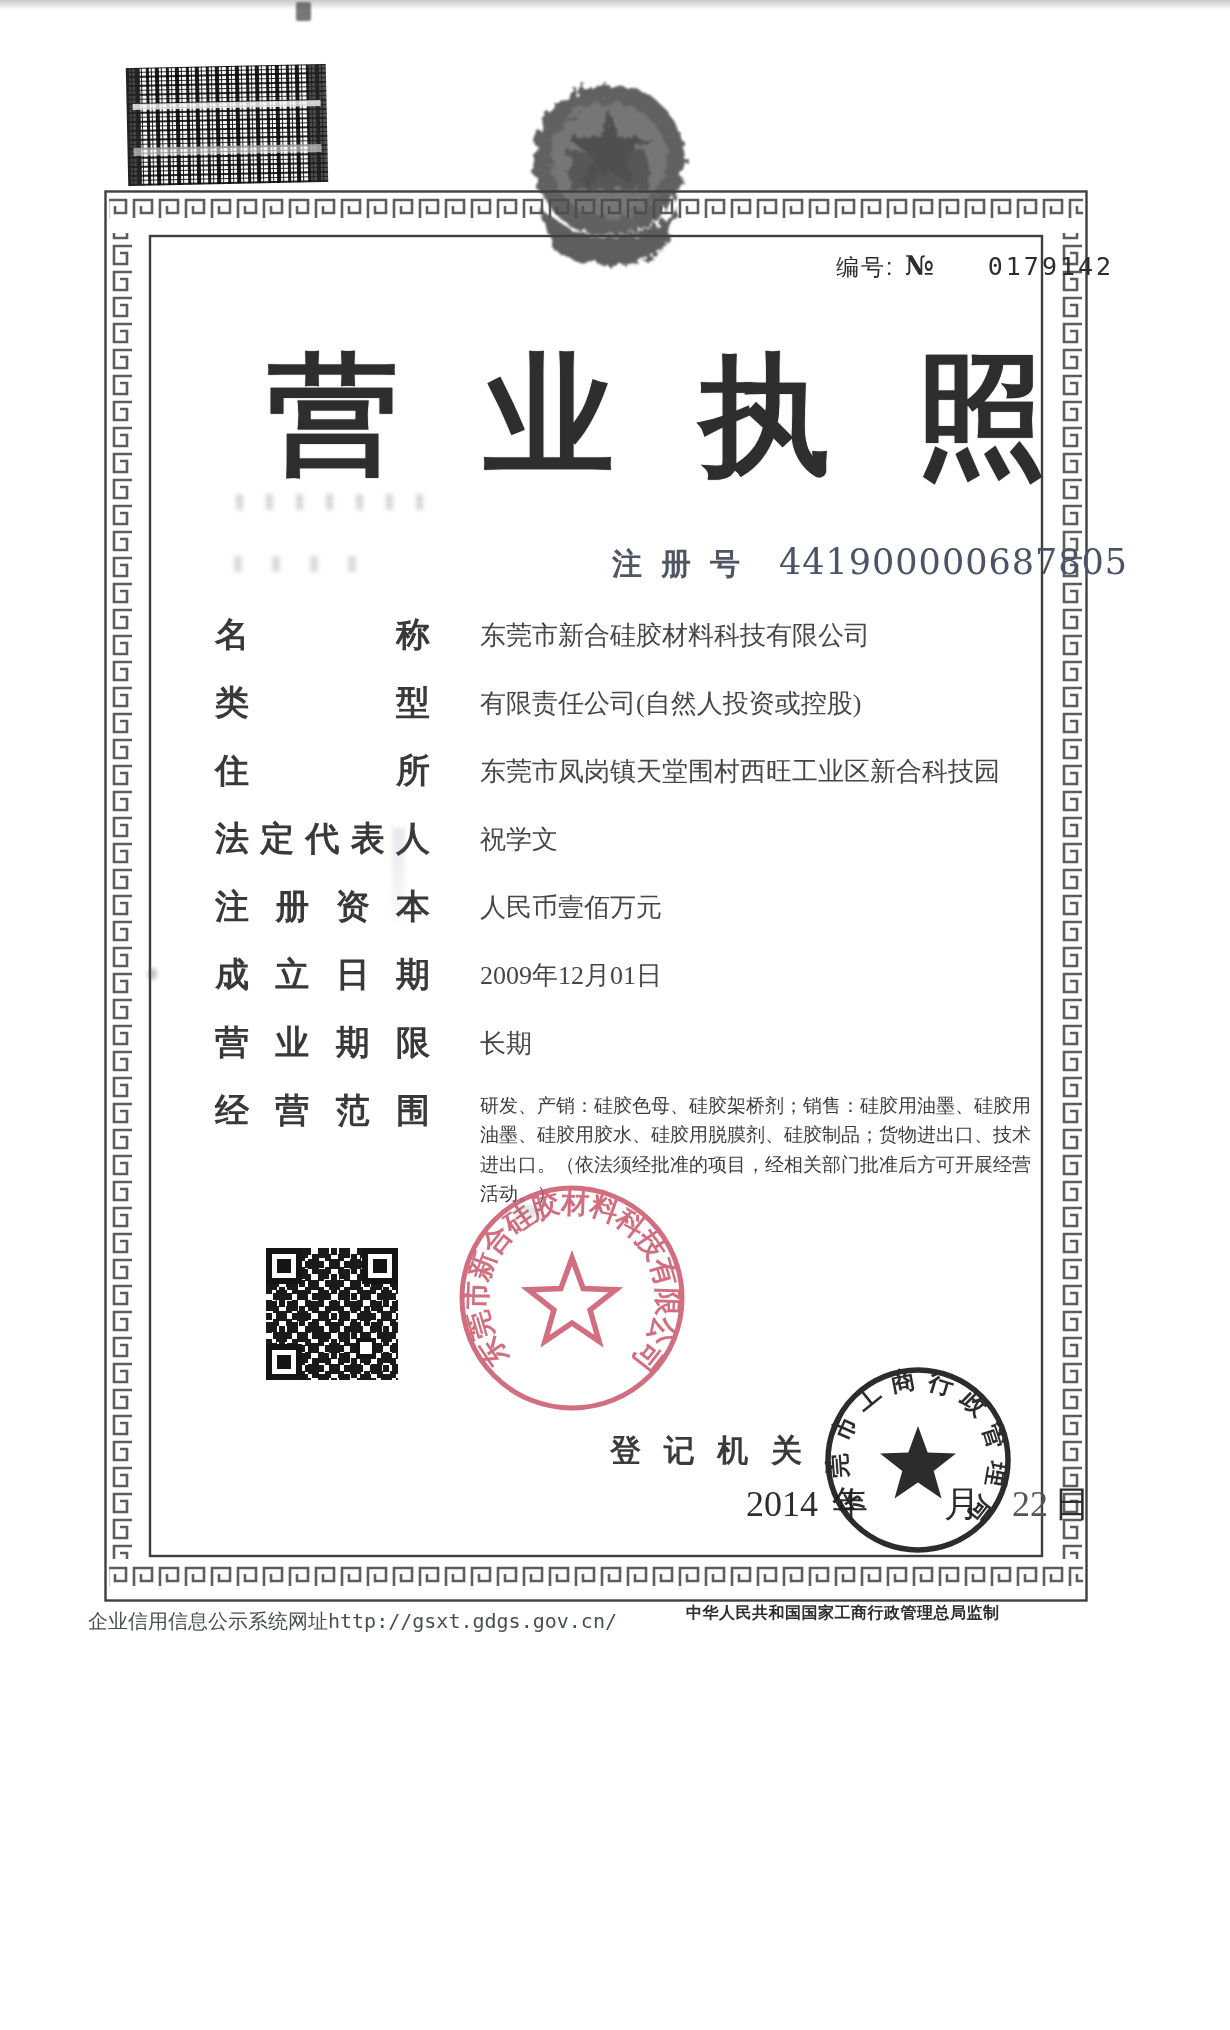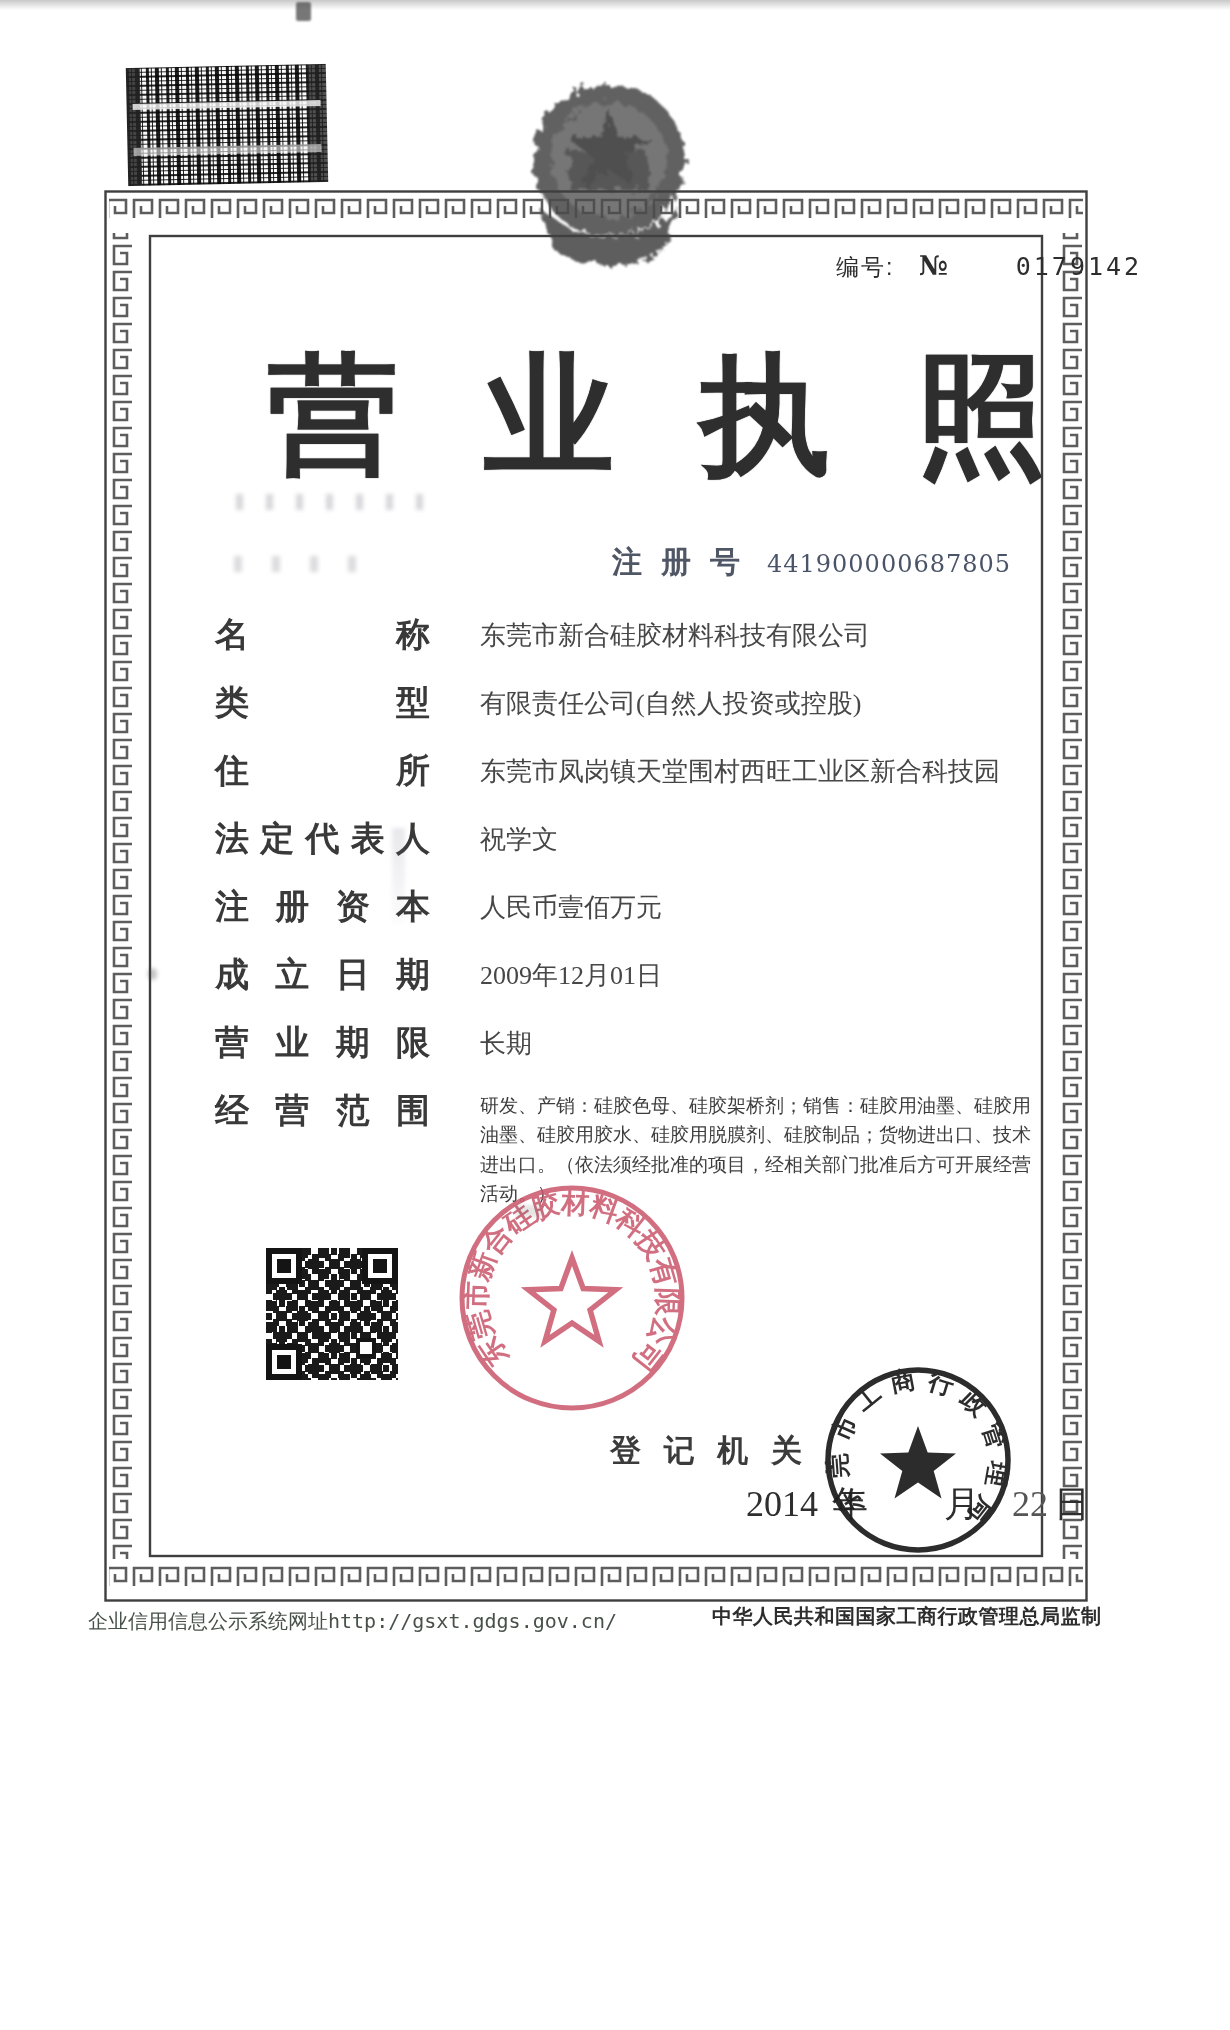--- a/index.html
+++ b/index.html
@@ -20,34 +20,34 @@
         background-blend-mode:multiply;filter:blur(.4px) contrast(.95);}
   .barcode .cut{position:absolute;left:6px;right:6px;height:6px;background:rgba(255,255,255,.8);}
   .barcode .cut.c1{top:36px;} .barcode .cut.c2{top:80px;height:8px;opacity:.7;}
   .barcode .solid{position:absolute;left:0;top:0;width:14px;height:100%;background:#202020;opacity:.85;}
   .barcode .solid.r{left:auto;right:0;width:18px;opacity:.8;}
 
   .emblem{position:absolute;left:506px;top:68px;filter:blur(1.1px) contrast(.92);opacity:.94;}
 
   .frame{position:absolute;left:104px;top:190px;}
 
-  .serial{position:absolute;left:836px;top:250px;display:flex;align-items:baseline;gap:24px;color:#2d2d2d;text-align:right;}
+  .serial{position:absolute;left:836px;top:250px;display:flex;align-items:baseline;gap:10px;color:#2d2d2d;text-align:right;}
   .serial .lab{font-size:23px;letter-spacing:2px;}
   .serial .nosign{font-family:"DejaVu Serif","Liberation Serif",serif;font-weight:700;font-size:27px;}
   .serial .num{font-family:"DejaVu Sans Mono","Liberation Mono",monospace;font-size:25px;letter-spacing:3px;margin-left:44px;}
 
   .title{position:absolute;left:104px;top:350px;width:984px;box-sizing:border-box;padding-left:122px;
         display:flex;justify-content:center;gap:86px;font-size:130px;line-height:1;font-weight:900;
         color:#2e2e2e;text-shadow:0 0 1px #4a4a4a;}
 
   .regline{position:absolute;left:612px;top:542px;display:flex;align-items:baseline;}
   .regline .lab{width:128px;font-size:30px;font-weight:600;color:#4f5665;
         font-family:"Liberation Serif","DejaVu Serif",serif;}
-  .regline .val{margin-left:27px;font-family:"DejaVu Serif","Liberation Serif",serif;
-        font-size:24px;color:#4a5468;letter-spacing:1px;}
+  .regline .val{margin-left:39px;font-family:"DejaVu Serif","Liberation Serif",serif;
+        font-size:35px;color:#4a5468;letter-spacing:1px;}
 
   .fields{position:absolute;left:215px;top:612px;width:820px;}
   .frow{position:absolute;left:0;display:flex;align-items:flex-start;}
   .frow:nth-of-type(1){top:0;}   .frow:nth-of-type(2){top:68px;}
   .frow:nth-of-type(3){top:136px;}.frow:nth-of-type(4){top:204px;}
   .frow:nth-of-type(5){top:272px;}.frow:nth-of-type(6){top:340px;}
   .frow:nth-of-type(7){top:408px;}.frow:nth-of-type(8){top:476px;}
   .flabel{width:215px;flex:none;font-size:34px;font-weight:600;color:#393939;
         font-family:"Liberation Serif","DejaVu Serif",serif;}
   .fvalue{margin-left:50px;padding-top:6px;font-size:26px;color:#474747;white-space:nowrap;
@@ -72,21 +72,21 @@
 
   .registry{position:absolute;left:610px;top:1430px;width:192px;font-size:31px;font-weight:600;
         color:#3b3b3b;font-family:"Liberation Serif","DejaVu Serif",serif;}
   .dateline{position:absolute;left:746px;top:1480px;display:flex;align-items:baseline;font-size:36px;
         color:#2e2e2e;font-family:"Liberation Serif","DejaVu Serif",serif;}
   .dateline .u1{margin-left:14px;} .dateline .u2{margin-left:76px;}
   .dateline .dd{margin-left:32px;color:#555;} .dateline .u3{margin-left:6px;}
 
   .footer-left{position:absolute;left:88px;top:1608px;font-size:20px;color:#475149;
         font-family:"DejaVu Sans Mono","Liberation Mono",monospace;}
-  .footer-right{position:absolute;left:712px;top:1603px;font-size:20px;font-weight:600;color:#2d2d2d;
+  .footer-right{position:absolute;left:686px;top:1603px;font-size:16px;font-weight:600;color:#2d2d2d;
         letter-spacing:.5px;font-family:"Liberation Serif","DejaVu Serif",serif;}
 
   
   .smudge{position:absolute;filter:blur(2px);opacity:.55;}
   .smudge.s1{left:236px;top:494px;width:210px;height:16px;
         background:repeating-linear-gradient(90deg,rgba(95,95,110,.45) 0 7px,transparent 7px 30px);}
   .smudge.s2{left:234px;top:556px;width:150px;height:16px;
         background:repeating-linear-gradient(90deg,rgba(95,95,110,.4) 0 8px,transparent 8px 38px);}
   .smudge.s3{left:392px;top:828px;width:13px;height:95px;
         background:linear-gradient(rgba(118,108,140,.3),rgba(118,108,140,.04));}

